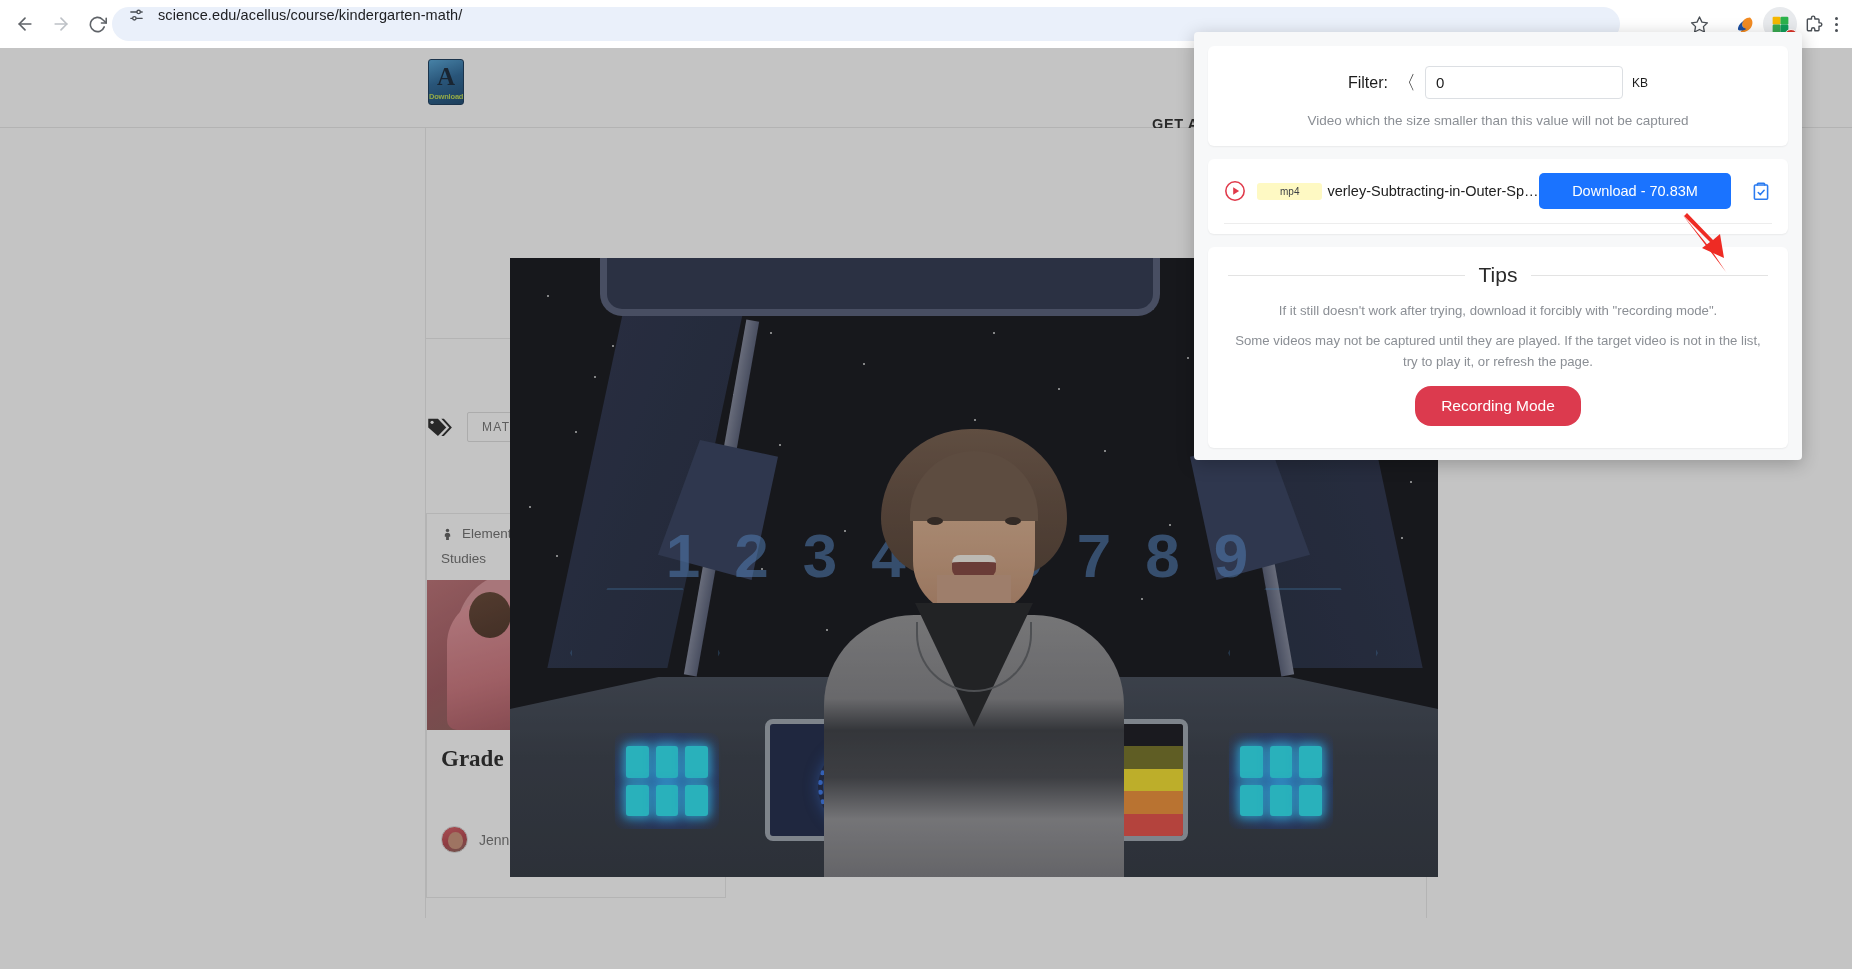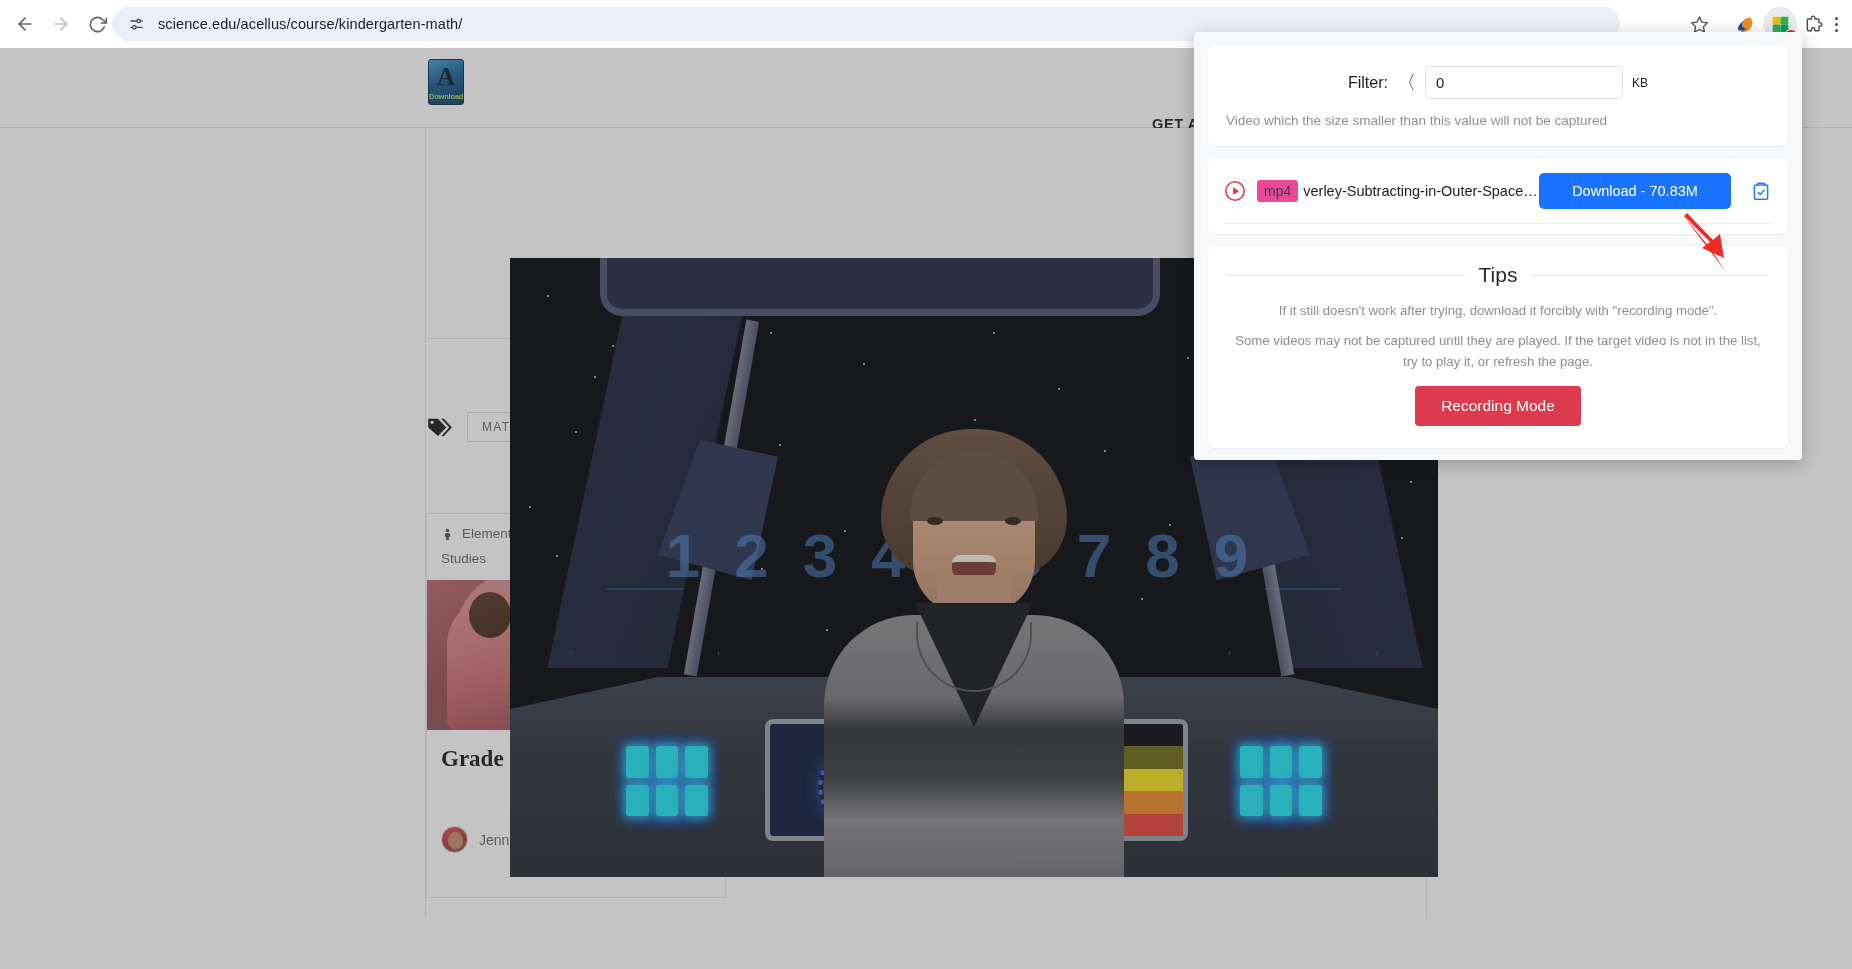--- a/index.html
+++ b/index.html
@@ -24,21 +24,21 @@
     color: #5f6368;
   }
   .nav-btn.disabled { color: #bdc1c6; }
   .nav-btn svg { display: block; }
 
   .omnibox {
     position: absolute; left: 112px; top: 7px;
     width: 1508px; height: 34px;
     background: #eaf0fa;
     border-radius: 17px;
-    display: flex; align-items: center;
+    display: flex; align-items: flex-start;
   }
   .omni-icon {
     width: 28px; margin-left: 10px;
     display: flex; align-items: center; justify-content: center;
     color: #4a4f55;
   }
   .omni-url {
     font-size: 14.5px; color: #202124;
     margin-left: 8px;
     letter-spacing: 0.1px;
@@ -438,36 +438,36 @@
     width: 198px; height: 33px;
     border: 1px solid #dcdfe3;
     border-radius: 4px;
     padding: 0 10px;
     font-size: 15px; color: #1c1c1c;
     font-family: "Liberation Sans", sans-serif;
     outline: none; background: #fff;
   }
   .filter-unit { font-size: 12px; color: #1c1c1c; }
   .filter-hint {
-    margin-top: 14px; 
+    margin-top: 14px; text-align: center;
     font-size: 13.5px; color: #8b8f95;
   }
 
   .card-list { padding: 14px 16px 10px; }
   .video-row {
     display: flex; align-items: center; gap: 0;
     padding-bottom: 14px;
     border-bottom: 1px solid #ededed;
   }
   .play-icon { flex: none; margin-right: 11px; display: flex; }
   .fmt-badge {
     flex: none;
-    background: #ec4899; color: #3b3f44;
-    font-size: 14px;
-    padding: 3px 7px; border-radius: 3px;
+    background: #fef9c3; color: #3b3f44;
+    font-size: 10px;
+    padding: 3px 23px; border-radius: 3px;
   }
   .vid-name {
     flex: 1 1 auto;
     font-size: 14.5px; color: #212121;
     margin-left: 5px;
     overflow: hidden; text-overflow: ellipsis; white-space: nowrap;
   }
   .dl-btn {
     flex: none;
     background: #1a73ff;
@@ -496,21 +496,21 @@
     font-size: 13.2px; color: #8b8f95;
     line-height: 1.55;
     margin-bottom: 10px;
     padding: 0 6px;
   }
   .rec-wrap { text-align: center; margin-top: 14px; }
   .rec-btn {
     background: #dc3a4e;
     color: #ffffff;
     border: none;
-    border-radius: 4px;
+    border-radius: 16px;
     padding: 11px 26px;
     font-size: 15.5px;
     font-family: "Liberation Sans", sans-serif;
     cursor: pointer;
   }
 
   
   .annot-arrow {
     position: absolute; left: 1680px; top: 212px;
     width: 70px; height: 86px;

